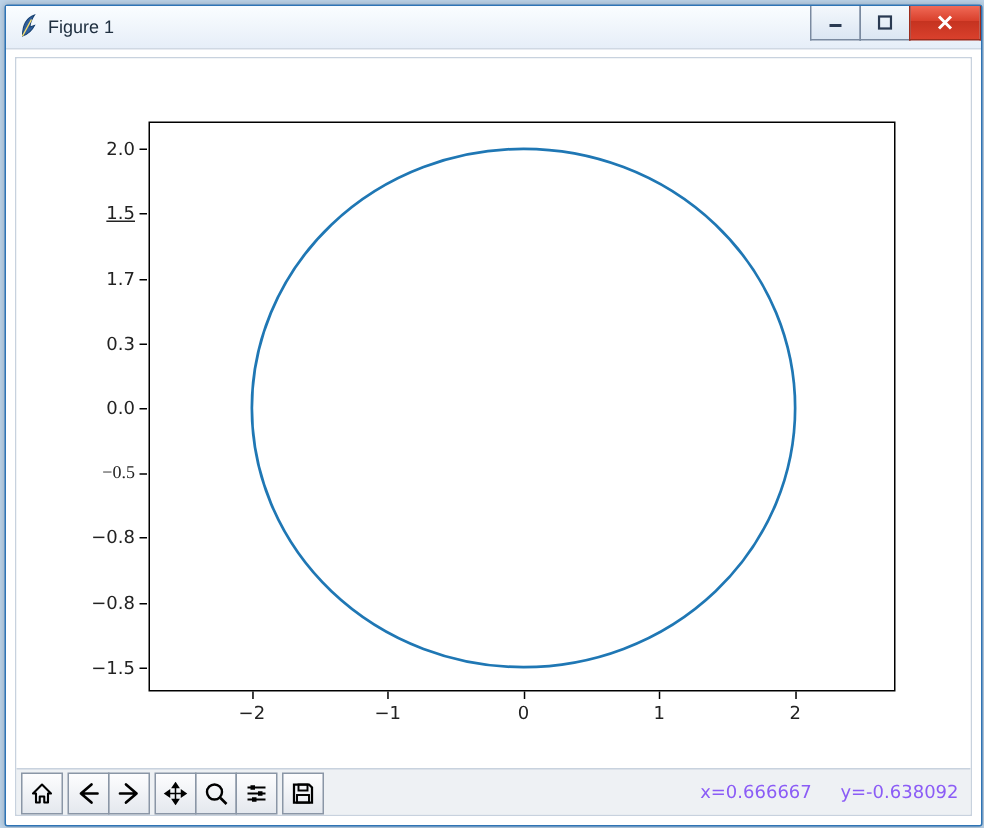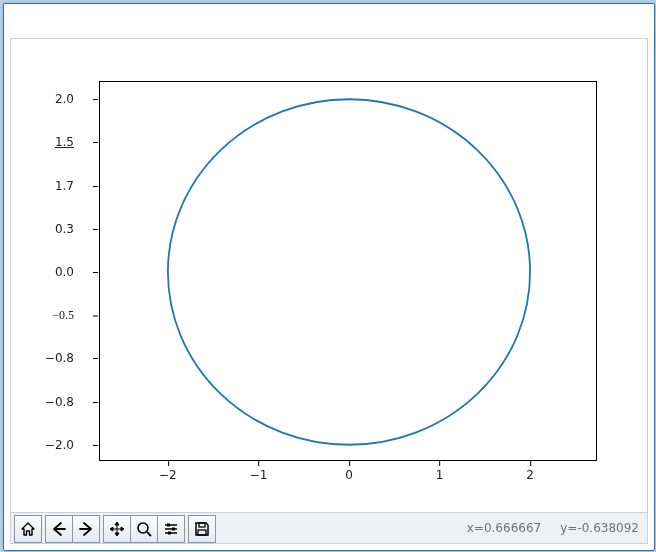--- a/index.html
+++ b/index.html
@@ -9,44 +9,70 @@
   .titlebar .feather{margin:0 6px 0 8px;}
   .title-text{font-size:12px;color:#203040;}
   .winbtns{position:absolute;right:0;top:0;height:22px;display:flex;}
   .winbtn{width:32px;height:22px;border:1px solid #7a8aa0;border-top:none;display:flex;align-items:center;justify-content:center;background:linear-gradient(#f4f8fc,#dbe6f3);margin-left:-1px;}
   .winbtn.close{width:46px;background:linear-gradient(#f06a57,#d9402c 45%,#c53320 46%,#d9402c);border-color:#9c2b1c;color:#fff;border-top-right-radius:0;}
   .winbtn svg{display:block;}
   .client{position:absolute;left:6px;right:6px;top:34px;bottom:6px;background:#fff;border:1px solid #c8d2de;}
   .plot-area{position:absolute;left:0;right:0;top:0;bottom:30px;background:#fff;}
   .chart-title{position:absolute;width:100%;text-align:center;top:14px;font-family:"DejaVu Sans",Arial,sans-serif;font-size:15px;color:#222;}
   .axes{position:absolute;left:88px;top:42px;width:498px;height:380px;border:1px solid #000;box-sizing:border-box;}
-  .ytick{position:absolute;right:100%;transform:translateY(-50%);font-family:"DejaVu Sans",Arial,sans-serif;font-size:12px;color:#222;padding-right:26px;white-space:nowrap;}
+  .ytick{position:absolute;right:100%;transform:translateY(-50%);font-family:"DejaVu Sans",Arial,sans-serif;font-size:12px;color:#222;padding-right:10px;white-space:nowrap;}
   .ytick::after{content:"";position:absolute;right:2px;top:50%;width:5px;border-top:1px solid #000;}
   .xtick{position:absolute;top:100%;transform:translateX(-50%);font-family:"DejaVu Sans",Arial,sans-serif;font-size:12px;color:#222;padding-top:8px;white-space:nowrap;}
   .xtick::before{content:"";position:absolute;left:50%;top:1px;height:5px;border-left:1px solid #000;}
   .circle-path{position:absolute;}
   .toolbar{position:absolute;left:0;right:0;bottom:0;height:30px;background:#eef1f4;border-top:1px solid #c8d2de;display:flex;align-items:center;}
   .tgroup{display:flex;height:26px;margin:2px 0 2px 3px;}
   .tbtn{width:26px;height:26px;border:1px solid #8a96a6;background:linear-gradient(#fdfdfe,#e4e8ee);display:flex;align-items:center;justify-content:center;margin-left:-1px;}
   .tbtn:first-child{margin-left:0;}
   .tbtn svg{display:block;}
-  .coords{margin-left:auto;margin-right:8px;font-family:"DejaVu Sans",Arial,sans-serif;font-size:12px;color:#737373;white-space:pre;}
+  .coords{margin-left:auto;margin-right:8px;font-family:"DejaVu Sans",Arial,sans-serif;font-size:12px;color:#8b5cf6;white-space:pre;}
 </style>
 </head>
 <body>
 
 <div class="window">
+  <div class="titlebar">
+    <span class="feather">
+      <svg width="14" height="16" viewBox="0 0 14 16">
+          <path d="M3 15 C3 9 5 3 11 1 C9 4 8 6 8 9 L11 8 C9 12 6 14 3 15 Z" fill="#2e5e9e" stroke="#17406f" stroke-width="0.7"></path>
+          <path d="M3 15 L9 4" stroke="#ffe36a" stroke-width="0.9"></path>
+        </svg>
+    </span>
+    <span class="title-text">Figure 1</span>
+    <div class="winbtns">
+      <div class="winbtn">
+        <svg width="10" height="10">
+            <line x1="1" y1="7" x2="9" y2="7" stroke="#2a3a52" stroke-width="2"></line>
+          </svg>
+      </div>
+      <div class="winbtn">
+        <svg width="10" height="10">
+            <rect x="1" y="1" width="8" height="8" fill="none" stroke="#2a3a52" stroke-width="1.5"></rect>
+          </svg>
+      </div>
+      <div class="winbtn close">
+        <svg width="12" height="10">
+            <path d="M2 1 L10 9 M10 1 L2 9" stroke="#fff" stroke-width="2"></path>
+          </svg>
+      </div>
+    </div>
+  </div>
 
   <div class="client">
     <div class="plot-area">
       <div class="axes" id="axes">
         <svg class="circle-path" id="circle-svg" style="left:0;top:0;" width="498" height="380">
             <ellipse cx="249" cy="190" rx="181.09090909090912" ry="172.7272727272727" fill="none" stroke="#1f77b4" stroke-width="1.8"></ellipse>
           </svg>
-      <div class="ytick" style="top: 362.727px;">−2.0</div>
+      <div class="ytick" style="top: 362.727px;">−1.5</div>
           <div class="ytick" style="top: 319.545px;">−0.8</div>
           <div class="ytick" style="top: 276.364px;">−0.8</div>
           <div class="ytick" style="top: 233.182px; font-family: Liberation Serif, serif;">−0.5</div>
           <div class="ytick" style="top: 190px; text-align: right;">0.0</div>
           <div class="ytick" style="top: 146.818px;">0.3</div>
           <div class="ytick" style="top: 103.636px;">1.7</div>
           <div class="ytick" style="top: 60.4545px; text-decoration: underline;">1.5</div>
           <div class="ytick" style="top: 17.2727px;">2.0</div>
           <div class="xtick" style="left: 67.9091px;">−2</div>
           <div class="xtick" style="left: 158.455px;">−1</div>

